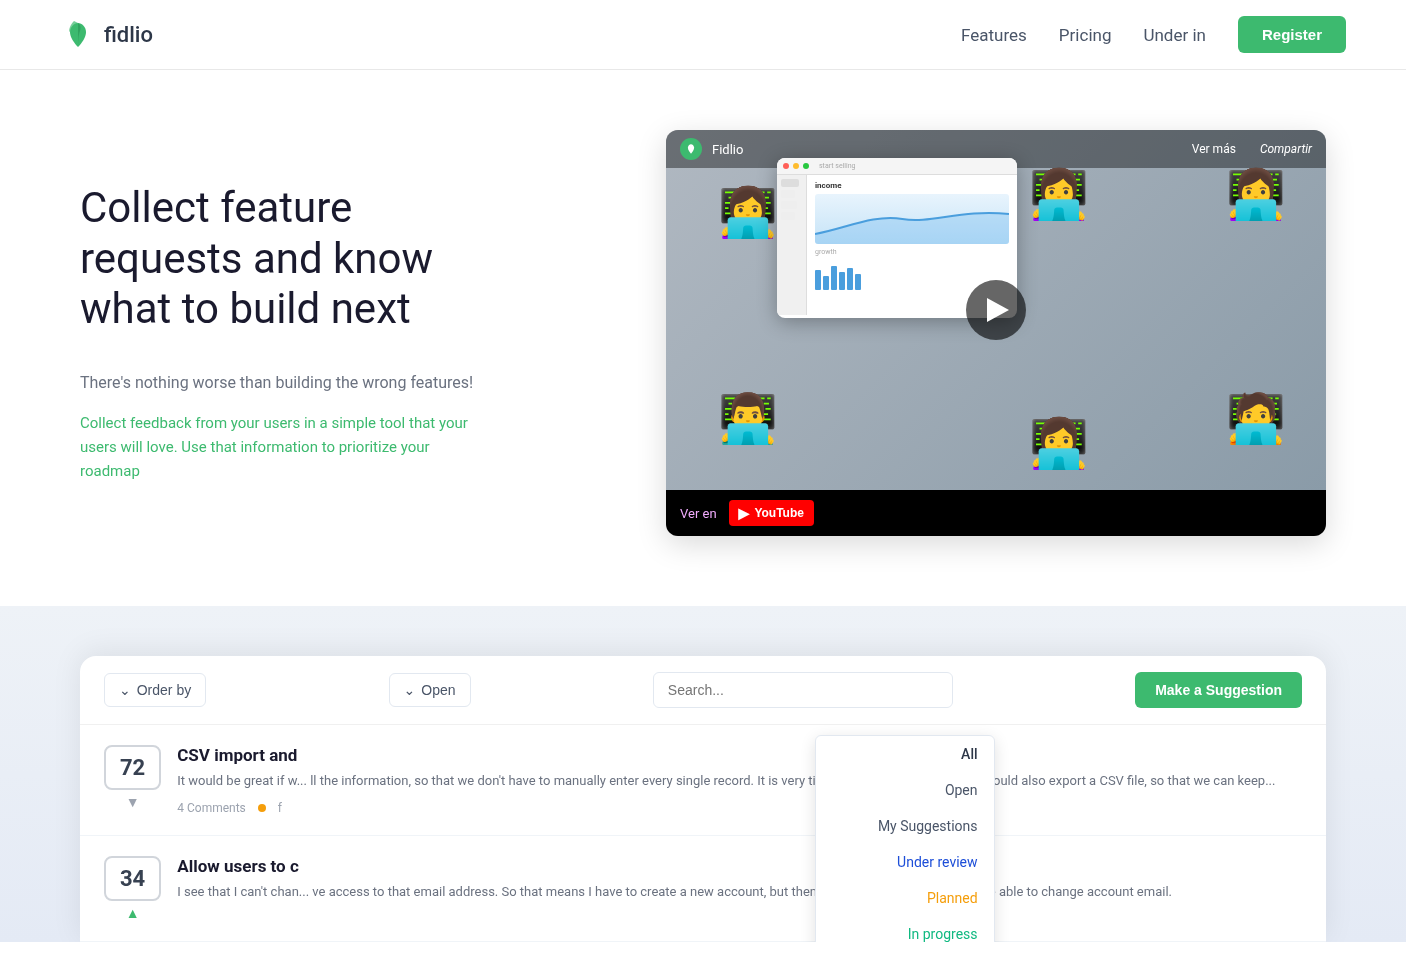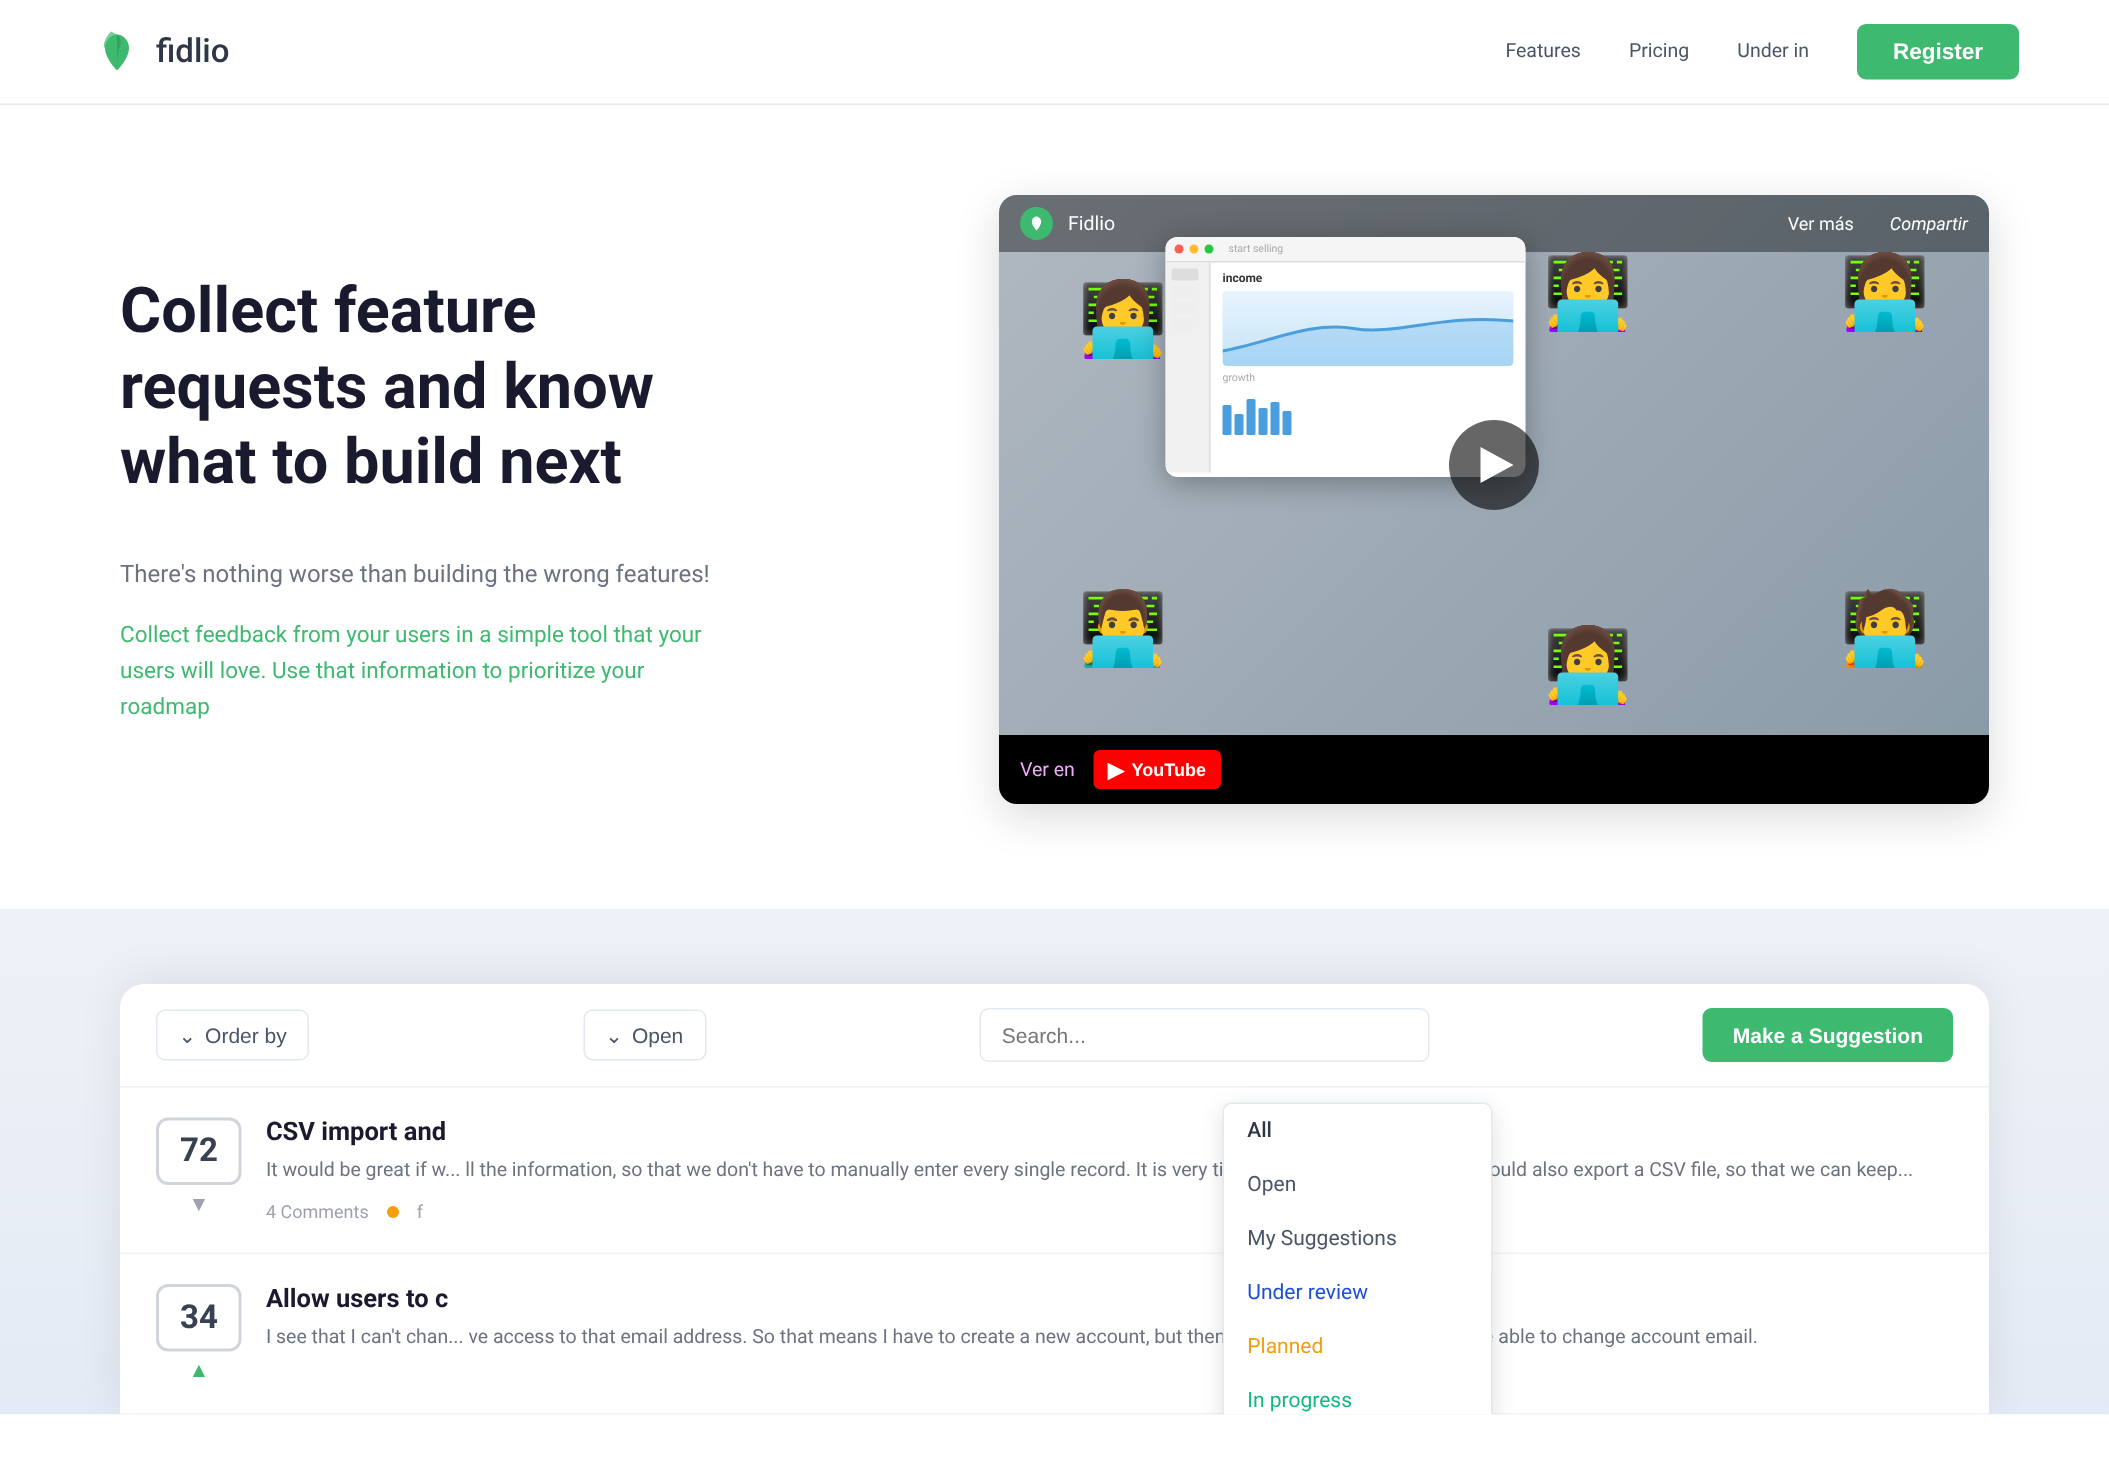--- a/index.html
+++ b/index.html
@@ -27,21 +27,21 @@
       font-size: 22px;
       color: #2d3748;
       font-weight: 500;
     }
     .nav {
       display: flex;
       align-items: center;
       gap: 32px;
     }
     .nav-link {
-      font-size: 13px;
+      font-size: 17px;
       color: #4a5568;
       text-decoration: none;
       cursor: pointer;
       text-align: right;
     }
     .btn-register {
       background: #3dba6f;
       color: #fff;
       border: none;
       border-radius: 6px;
@@ -59,21 +59,21 @@
       padding: 60px 80px 70px 80px;
       background: #fff;
       gap: 40px;
     }
     .hero-text {
       flex: 0 0 400px;
       max-width: 440px;
     }
     .hero-title {
       font-size: 42px;
-      font-weight: 700;
+      font-weight: 400;
       color: #1a1a2e;
       line-height: 1.2;
       margin-bottom: 32px;
     }
     .hero-subtitle {
       font-size: 16px;
       color: #6b7280;
       margin-bottom: 16px;
       line-height: 1.5;
       margin-top: 36px;
@@ -289,20 +289,21 @@
       border-radius: 6px;
       box-shadow: 0 4px 16px rgba(0,0,0,0.12);
       z-index: 10;
       overflow: hidden;
     }
     .dropdown-item {
       padding: 10px 16px;
       font-size: 14px;
       color: #4a5568;
       cursor: pointer;
+      text-align: right;
     }
     .dropdown-item.active { color: #2d3748; font-weight: 500; }
     .dropdown-item.blue { color: #1d4ed8; }
     .dropdown-item.orange { color: #f59e0b; }
     .dropdown-item.green { color: #10b981; }
 
     
     .suggestion-list { padding: 0; }
     .suggestion-item {
       display: flex;

